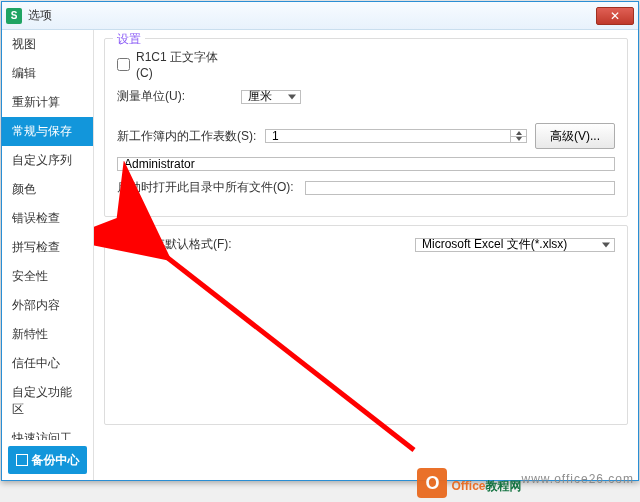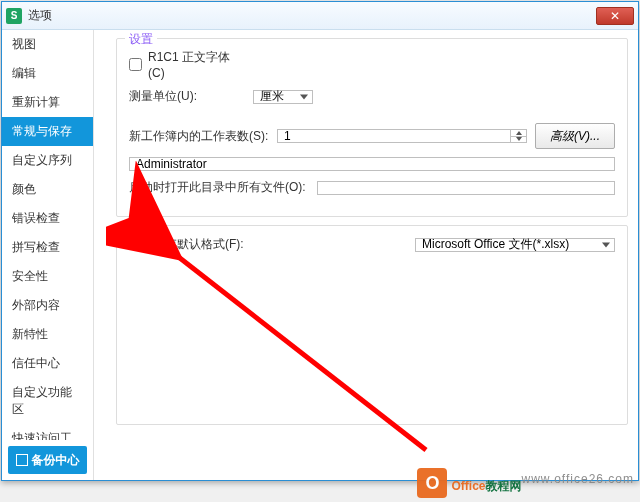--- a/index.html
+++ b/index.html
@@ -5,21 +5,21 @@
 * { box-sizing: border-box; margin: 0; padding: 0; font-family: "Microsoft YaHei", "SimSun", sans-serif; font-size: 12px; }
 body { background: #f0f0f0; width: 640px; height: 502px; position: relative; overflow: hidden; }
 
 .window { width: 638px; height: 480px; margin: 1px; border: 1px solid #2a8ed4; background: #fff; box-shadow: 0 2px 6px rgba(0,0,0,.3); display: flex; flex-direction: column; }
 
 .titlebar { height: 28px; background: linear-gradient(#f7fbff,#e8f2fc); border-bottom: 1px solid #c9deee; display: flex; align-items: center; padding: 0 4px; }
 .titlebar .ticon { width: 16px; height: 16px; background: #1fa463; border-radius: 2px; margin-right: 6px; display:flex;align-items:center;justify-content:center;color:#fff;font-weight:bold;font-size:10px;}
 .titlebar .ttitle { flex: 1; color: #333; }
 .closebtn { width: 38px; height: 18px; background: linear-gradient(#e06055,#c0392b); border: 1px solid #a03020; border-radius: 2px; color: #fff; display:flex;align-items:center;justify-content:center;font-size:11px;cursor:pointer;}
 
-.body { flex: 1; display: flex; min-height: 0; gap: 12px; }
+.body { flex: 1; display: flex; min-height: 0; }
 
 .sidebar { width: 92px; background: #fff; border-right: 1px solid #e0e0e0; display: flex; flex-direction: column; }
 .sidebar-list { flex: 1; overflow: hidden; }
 .sidebar-item { padding: 6px 10px; color: #333; cursor: pointer; }
 .sidebar-item.selected { background: #1296db; color: #fff; }
 .backup { margin: 6px; height: 28px; background: #1296db; color: #fff; border-radius: 2px; display:flex;align-items:center;justify-content:center;gap:4px;cursor:pointer;font-weight:bold;}
 .backup .bicon{width:12px;height:12px;border:1px solid #fff;}
 
 .main { flex: 1; padding: 8px 10px 4px 10px; overflow: hidden; position: relative; }
 .group { border: 1px solid #ddd; border-radius: 2px; margin-bottom: 8px; padding: 10px 12px 12px 12px; position: relative; }
@@ -36,21 +36,21 @@
 .combo .caret { position:absolute; right:4px; top:50%; transform:translateY(-50%); border-left:4px solid transparent;border-right:4px solid transparent;border-top:5px solid #555;}
 .combo.small { width: 60px; }
 .num { width: 210px; }
 .num .spin { position:absolute;right:0;top:0;bottom:0;width:16px;border-left:1px solid #bfbfbf;display:flex;flex-direction:column;}
 .num .spin div{flex:1;display:flex;align-items:center;justify-content:center;}
 .num .spin .up{border-bottom:1px solid #bfbfbf;}
 .num .spin .tri{width:0;height:0;border-left:3px solid transparent;border-right:3px solid transparent;}
 .num .spin .up .tri{border-bottom:4px solid #555;}
 .num .spin .dn .tri{border-top:4px solid #555;}
 
-.btn { height: 24px; padding: 12px 14px; border: 1px solid #adadad; background: linear-gradient(#fefefe,#e9e9e9); border-radius: 2px; display:flex;align-items:center;cursor:pointer;font-style:italic;}
+.btn { height: 24px; padding: 12px 14px; border: 1px solid #adadad; background: linear-gradient(#fefefe,#e9e9e9); border-radius: 2px; display:flex;align-items:center;cursor:pointer;}
 
 .txt.wide { flex: 1; }
 
 
 .arrow-svg { position:absolute; pointer-events:none; left:0; top:0; }
 
 
 .wm { position:absolute; bottom:4px; right:6px; display:flex; align-items:center; gap:4px; opacity:.95;}
 .wm .o { width:30px;height:30px;background:#e96a1f;color:#fff;border-radius:4px;display:flex;align-items:center;justify-content:center;font-weight:bold;font-size:18px;font-family:Arial;}
 .wm .t1{font-size:20px;font-weight:bold;}
@@ -153,21 +153,21 @@
         </div>
       </div>
 
       <div class="group" style="height:200px">
         <span class="group-title">保存</span>
 
         <div class="row">
           <label style="width:130px">文档保存默认格式(F):</label>
           <div style="flex:1"></div>
           <div class="combo" style="width:200px">
-            <span>Microsoft Office 文件(*.xlsx)</span>
+            <span>Microsoft Excel 文件(*.xlsx)</span>
             <span class="caret"></span>
           </div>
         </div>
       </div>
 
       <div class="footer-row">
         
       </div>
 
       <svg class="arrow-svg" width="530" height="430">

